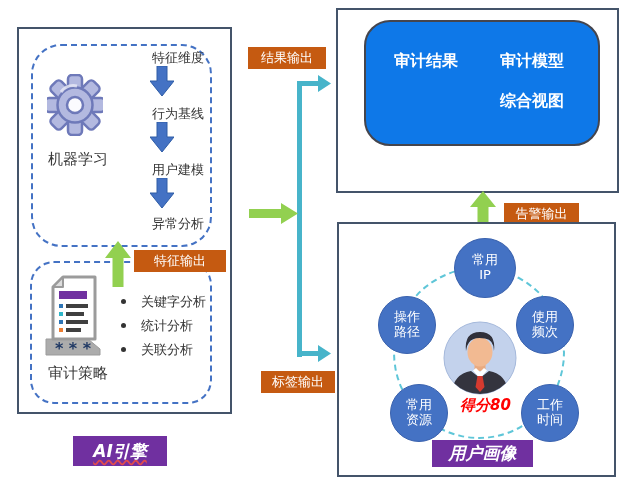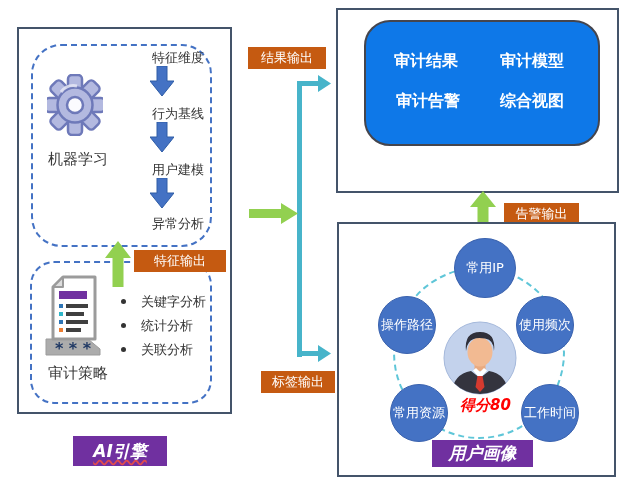--- a/index.html
+++ b/index.html
@@ -12,21 +12,21 @@
   .lbl-orange{position:absolute;background:#C55A11;color:#fff;font-size:13px;
               display:flex;align-items:center;justify-content:center;}
   .lbl-purple{position:absolute;background:#7030A0;color:#fff;font-weight:bold;font-style:italic;
               font-size:17px;display:flex;align-items:center;justify-content:center;}
   .squiggle{text-decoration-line:underline;text-decoration-style:wavy;
             text-decoration-color:#E34B4B;text-underline-offset:3px;}
   .blue-rect{position:absolute;left:364px;top:20px;width:232px;height:122px;background:#0E78E8;
              border:2px solid #45454D;border-radius:26px;}
   .frontend-item{position:absolute;color:#fff;font-size:16px;font-weight:600;width:70px;text-align:center;}
   .circle{position:absolute;background:#4472C4;border:1px solid #3A62AE;border-radius:50%;color:#fff;
-          display:flex;align-items:center;justify-content:center;
+          display:flex;flex-direction:column;align-items:center;justify-content:center;
           font-size:13px;line-height:1.15;z-index:3;}
   .dashed-ring{position:absolute;left:393px;top:267px;width:168px;height:168px;
                border:2px dashed #5FC6D8;border-radius:50%;z-index:1;}
   .teal-line{position:absolute;background:#47B4CA;}
   .bullet-dot{position:absolute;width:5px;height:5px;border-radius:50%;background:#333;}
   .bullet-text{position:absolute;font-size:13px;color:#333;}
   .score{position:absolute;left:448px;top:396px;width:75px;text-align:center;color:#FF0000;
          font-weight:bold;font-style:italic;font-size:15px;z-index:4;}
   .ml-label,.strategy-label{position:absolute;font-size:15px;color:#3A3A3A;font-family:Liberation Mono, monospace;}
   svg{display:block;}
@@ -135,21 +135,20 @@
         <path d="M49 10.5 L32 0 V6 H0 V15 H32 V21 Z" fill="#92D050"></path>
       </svg>
   </div>
 
   <div class="lbl-orange" style="left:261px;top:371px;width:74px;height:22px;">标签输出</div>
 
   <div class="box" style="left:336px;top:8px;width:279px;height:181px;"></div>
   <div class="blue-rect"></div>
   <div class="frontend-item" style="left:391px;top:51px;">审计结果</div>
   <div class="frontend-item" style="left:497px;top:51px;">审计模型</div>
-  <div class="frontend-item" style="left:393px;top:91px;">审计告警</div>
   <div class="frontend-item" style="left:497px;top:91px;">综合视图</div>
 
   <div class="abs" style="left:470px;top:191px;">
     <svg width="26" height="44" viewBox="0 0 26 44">
         <path d="M13 0 L26 16 H18.5 V44 H7.5 V16 H0 Z" fill="#92D050"></path>
       </svg>
   </div>
   <div class="lbl-orange" style="left:504px;top:203px;width:75px;height:22px;">告警输出</div>
 
   <div class="box" style="left:337px;top:222px;width:275px;height:251px;"></div>

